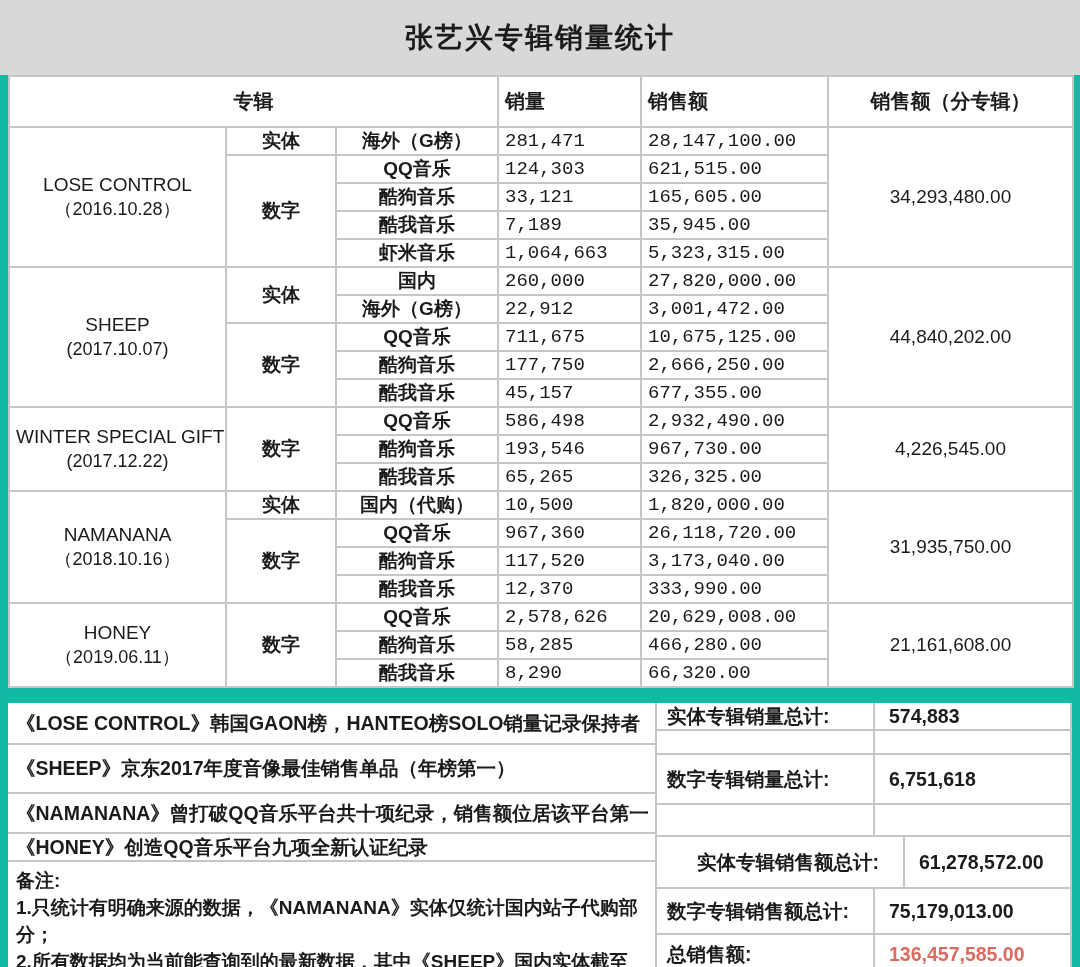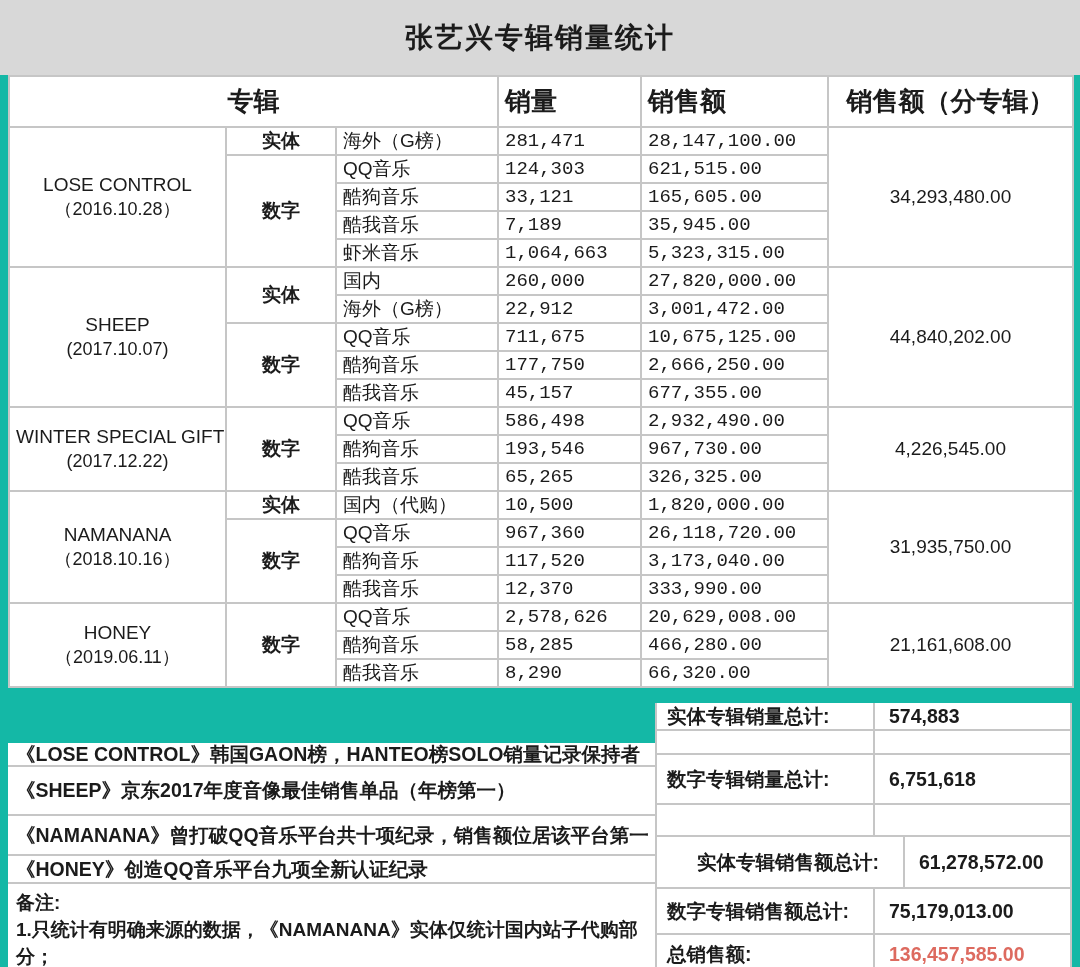--- a/index.html
+++ b/index.html
@@ -17,30 +17,30 @@
 
   
   table.main{
     position:absolute;left:8px;top:75px;width:1064px;
     border-collapse:collapse;table-layout:fixed;background:#ffffff;
   }
   table.main th,table.main td{
     border:2px solid #c6c6c6;box-sizing:border-box;
     padding:0 6px;overflow:hidden;white-space:nowrap;
   }
-  table.main th{height:51px;font-size:26px;font-weight:700;background:#ffffff;}
+  table.main th{height:51px;font-size:20px;font-weight:700;background:#ffffff;}
   .th-album{text-align:center;}
   .th-left{text-align:left;padding-left:14px;}
   .th-total{text-align:center;}
   table.main td{height:28px;font-size:19px;}
   td.album-cell{text-align:center;line-height:24px;}
   .album-name{font-size:19px;font-weight:400;}
   .album-date{font-size:18px;font-weight:400;}
   td.type-cell{text-align:center;font-weight:700;font-size:20px;}
-  td.platform-cell{font-weight:400;padding-left:10px;}
+  td.platform-cell{font-weight:700;padding-left:10px;text-align:center;}
   td.num-cell{font-weight:400;padding-left:8px;font-family:Liberation Mono, monospace;}
   td.total-cell{text-align:center;font-weight:400;}
 
   
   .bottom{position:absolute;left:8px;top:703px;width:1064px;height:264px;}
   .notes-col{position:absolute;left:0;top:0;width:647px;}
   .note-row{
     background:#ffffff;border-bottom:2px solid #c6c6c6;
     display:flex;align-items:center;padding-left:8px;box-sizing:border-box;
     font-weight:700;font-size:19.5px;white-space:nowrap;overflow:hidden;
@@ -225,21 +225,21 @@
         <tr>
           <td class="platform-cell">酷我音乐</td>
           <td class="num-cell">8,290</td>
           <td class="num-cell">66,320.00</td>
         </tr>
       </tbody>
   </table>
 
   <div class="bottom">
     <div class="notes-col" id="notes-col">
-        <div class="note-row" style="height: 24px; margin-top: 40px;">
+        <div class="note-row" style="height: 42px;">
           <span>《LOSE CONTROL》韩国GAON榜，HANTEO榜SOLO销量记录保持者</span>
         </div>
         <div class="note-row" style="height: 49px;">
           <span>《SHEEP》京东2017年度音像最佳销售单品（年榜第一）</span>
         </div>
         <div class="note-row" style="height: 40px;">
           <span>《NAMANANA》曾打破QQ音乐平台共十项纪录，销售额位居该平台第一</span>
         </div>
         <div class="note-row" style="height: 28px;">
           <span>《HONEY》创造QQ音乐平台九项全新认证纪录</span>

